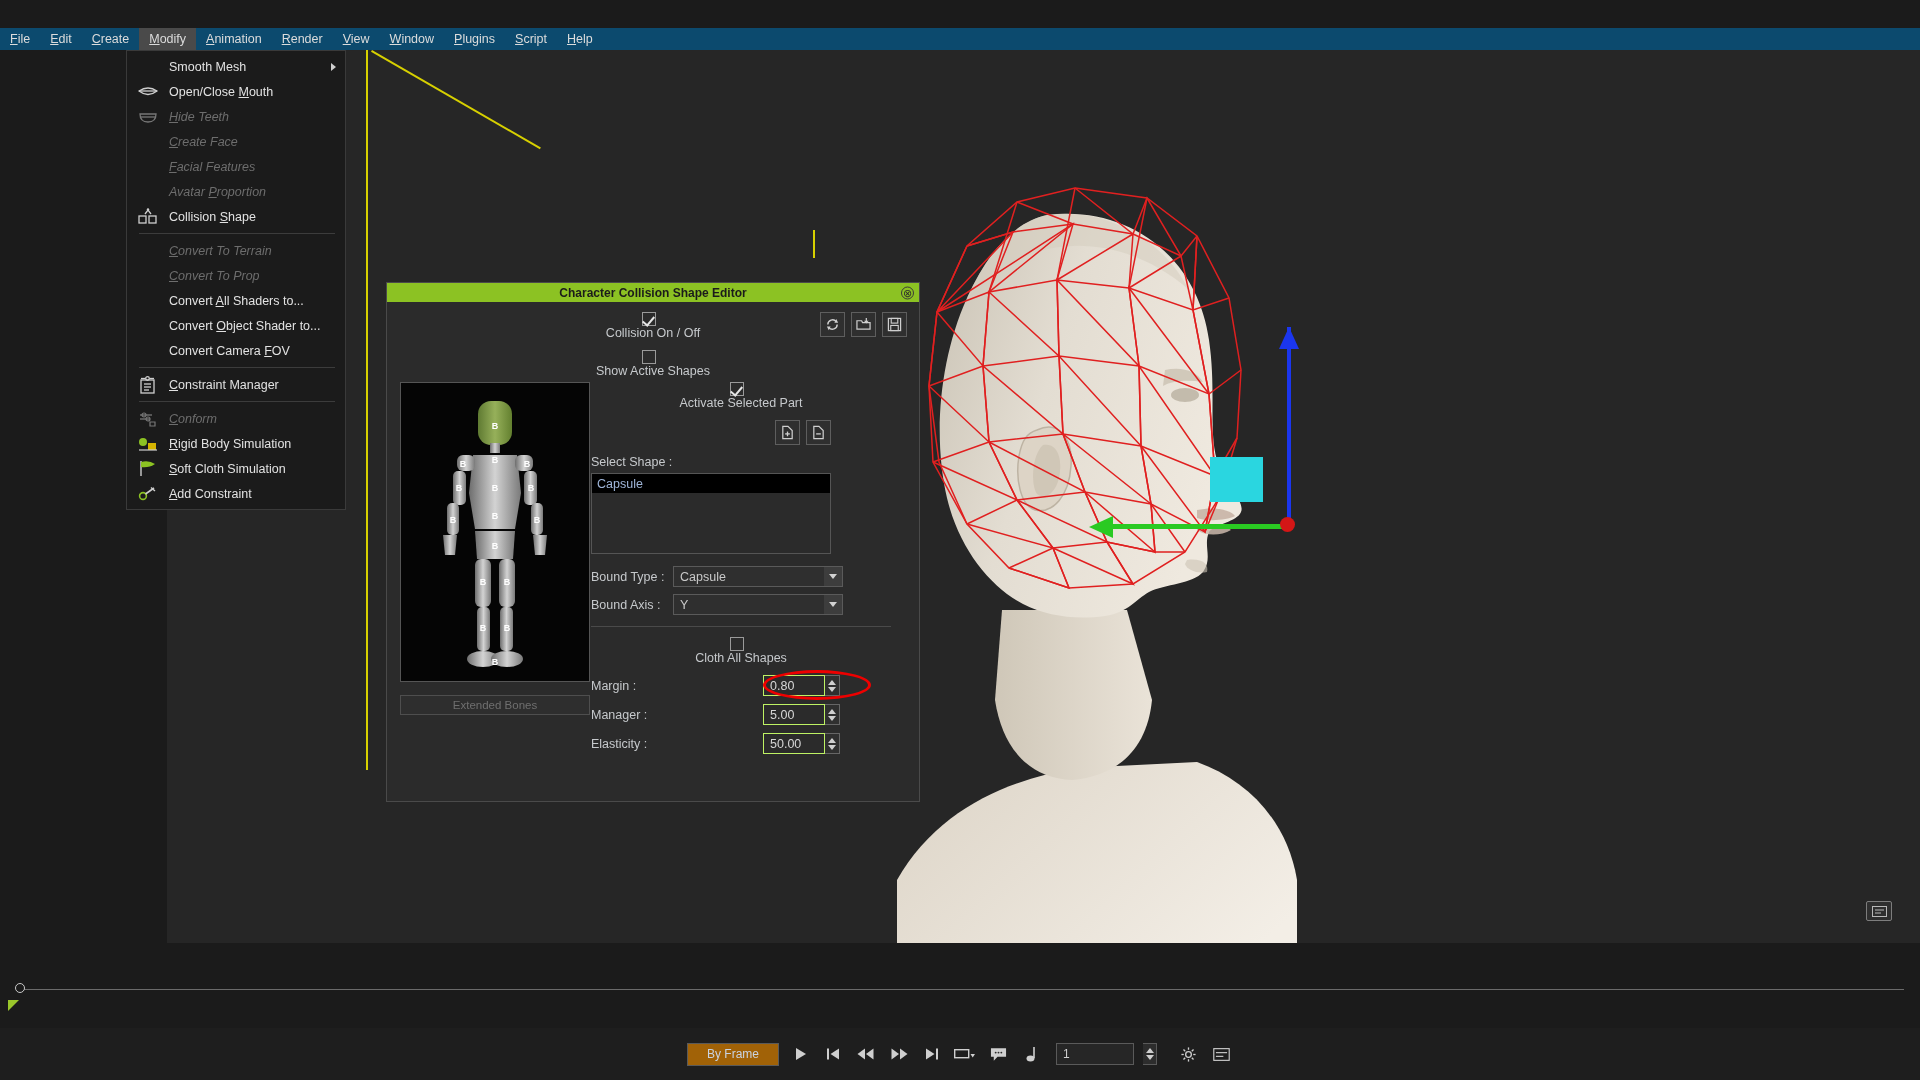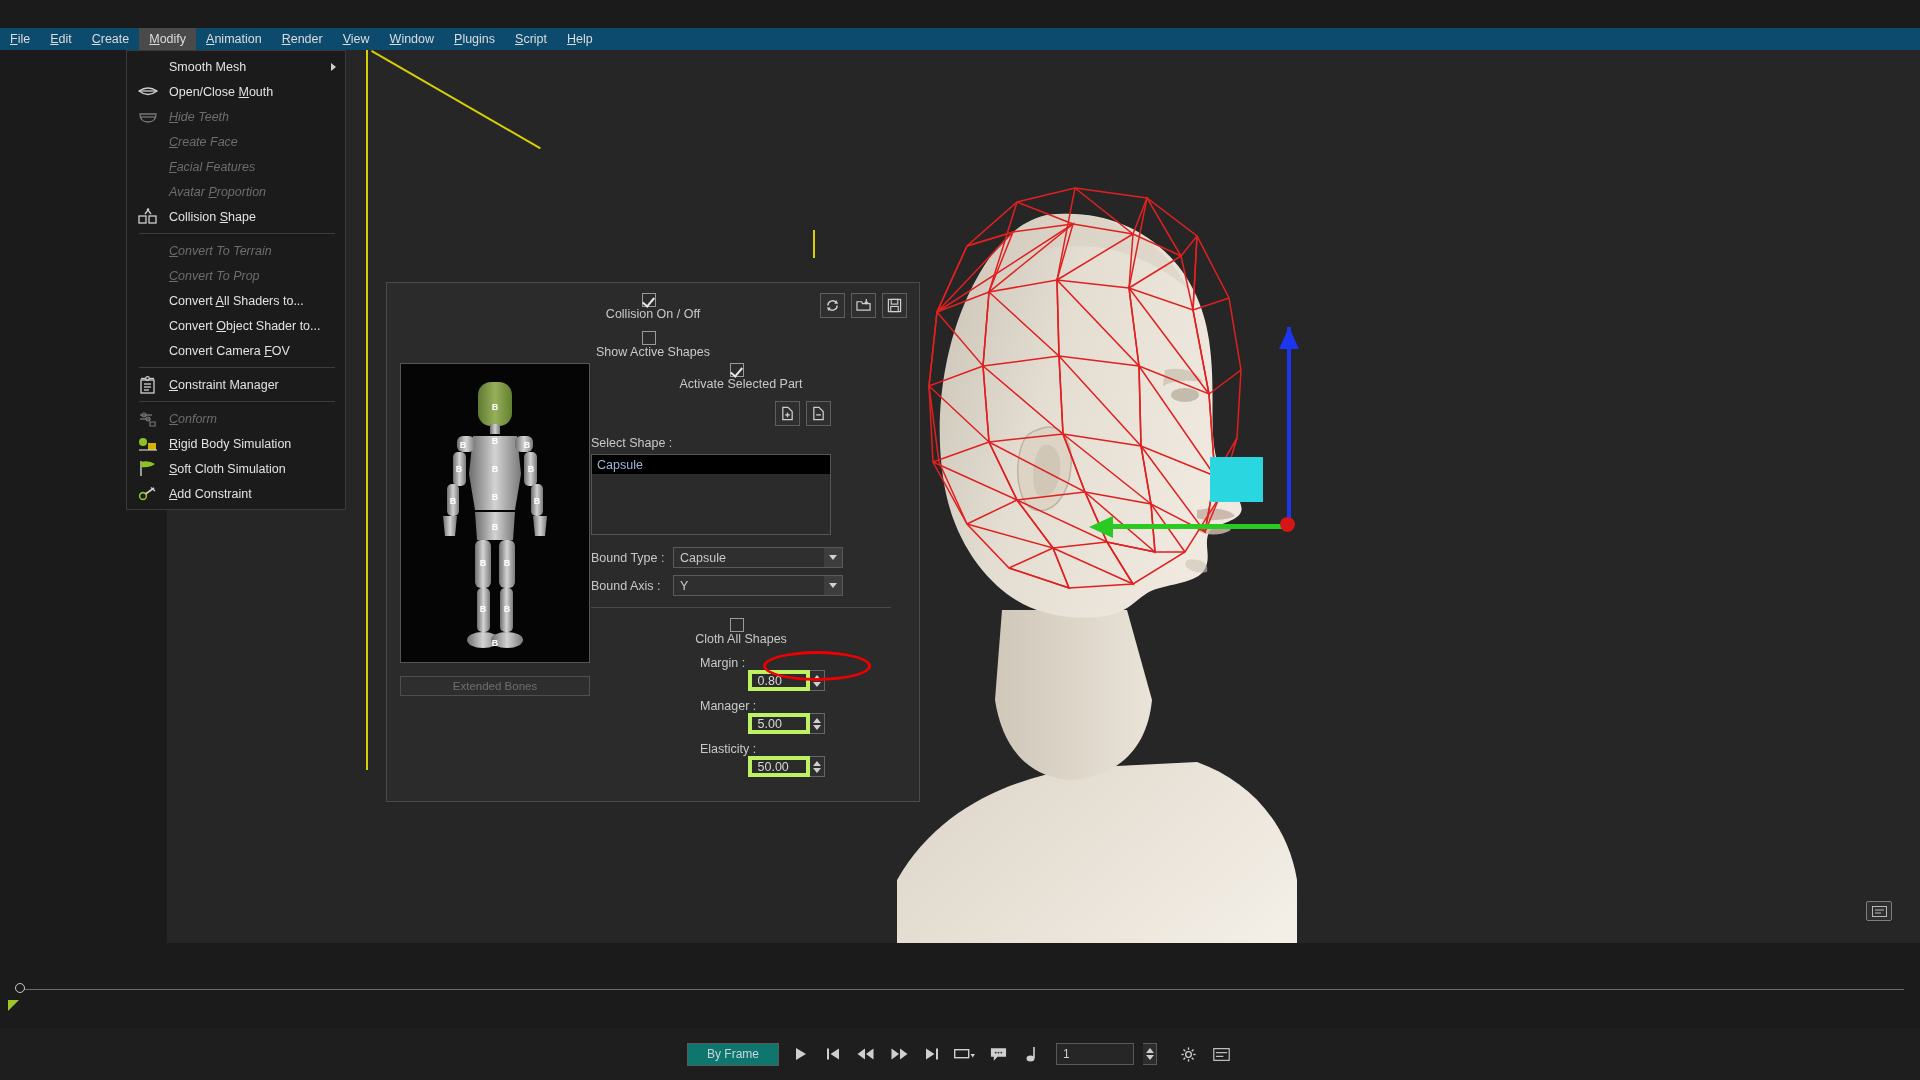--- a/index.html
+++ b/index.html
@@ -189,23 +189,23 @@
     background: #3d3d3d; display: flex; align-items: center; justify-content: center;
   }
   .combo .carat i {
     width: 0; height: 0; border-left: 4px solid transparent;
     border-right: 4px solid transparent; border-top: 5px solid #d2d2d2;
   }
   .lbl-w { width: 82px; font-size: 12.5px; color: #c6c9cc; }
 
   .divider { height: 1px; background: #4a4a4a; margin: 11px 0 10px 0; width: 300px; }
 
-  .spin-row { display: flex; align-items: center; margin-bottom: 8px; position: relative; flex-direction: column; }
+  .spin-row { display: flex; align-items: center; margin-bottom: 8px; position: relative; }
   .spin {
-    width: 62px; height: 21px; background: #2b2b2b; border: 4px solid #bef264;
+    width: 62px; height: 21px; background: #2b2b2b; border: 1px solid #bef264;
     display: flex; align-items: center; padding-left: 6px;
     font-size: 12.5px; color: #d6d6d6;
   }
   .spin-btns {
     width: 15px; height: 21px; border: 1px solid #666; border-left: none;
     display: flex; flex-direction: column; justify-content: center; align-items: center;
     background: #2f2f2f; gap: 2px;
   }
   .spin-btns i.up {
     width: 0; height: 0; border-left: 4px solid transparent;
@@ -238,21 +238,21 @@
     width: 0; height: 0; border-left: 11px solid #9ac72b;
     border-bottom: 11px solid transparent;
   }
 
   .transport {
     position: absolute; left: 0; top: 1028px; width: 1920px; height: 52px;
     background: #1e1e1e; display: flex; align-items: center; justify-content: center;
     gap: 9px;
   }
   .byframe {
-    width: 92px; height: 23px; border: 1px solid #5a5a5a; background: #0f766e;
+    width: 92px; height: 23px; border: 1px solid #5a5a5a; background: #a16207;
     display: flex; align-items: center; justify-content: center;
     font-size: 12px; color: #c9d3e2;
   }
   .tbtn {
     width: 24px; height: 24px; display: flex; align-items: center; justify-content: center;
   }
   .frame-field {
     width: 78px; height: 22px; background: #262626; border: 1px solid #5a5a5a;
     display: flex; align-items: center; padding-left: 6px;
     font-size: 12px; color: #cfcfcf; margin-left: 4px;
@@ -510,20 +510,24 @@
             <circle cx="5" cy="10" r="3.4" fill="none" stroke="#8cc223" stroke-width="1.6"></circle>
             <line x1="7.5" y1="8" x2="16" y2="2" stroke="#cfcfcf" stroke-width="1.6"></line>
             <line x1="13" y1="1.5" x2="17" y2="5" stroke="#cfcfcf" stroke-width="1.4"></line>
           </svg>
         </span>
         <span><span class="u">A</span>dd Constraint</span>
       </div>
     </div>
 
   <div class="dialog">
+    <div class="dlg-title">
+      <span class="dlg-title-text">Character Collision Shape Editor</span>
+      <span class="dlg-close">⊗</span>
+    </div>
 
     <div class="dlg-body">
 
       <div class="chk-row">
         <div class="chk on"></div>
         <span class="chk-label">Collision On / Off</span>
       </div>
 
       <div class="chk-row">
         <div class="chk"></div>

